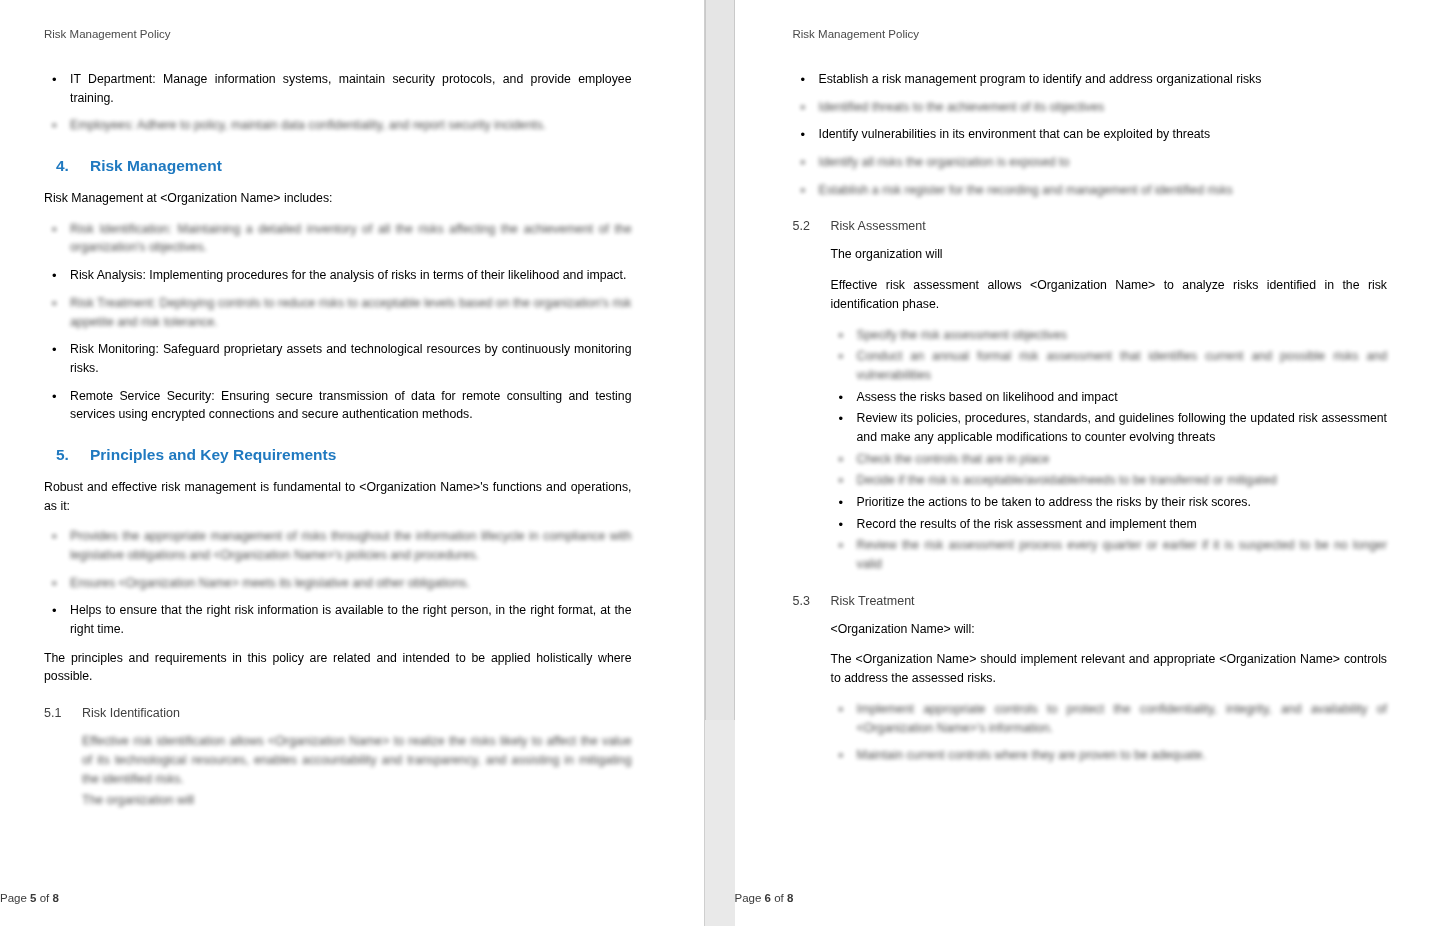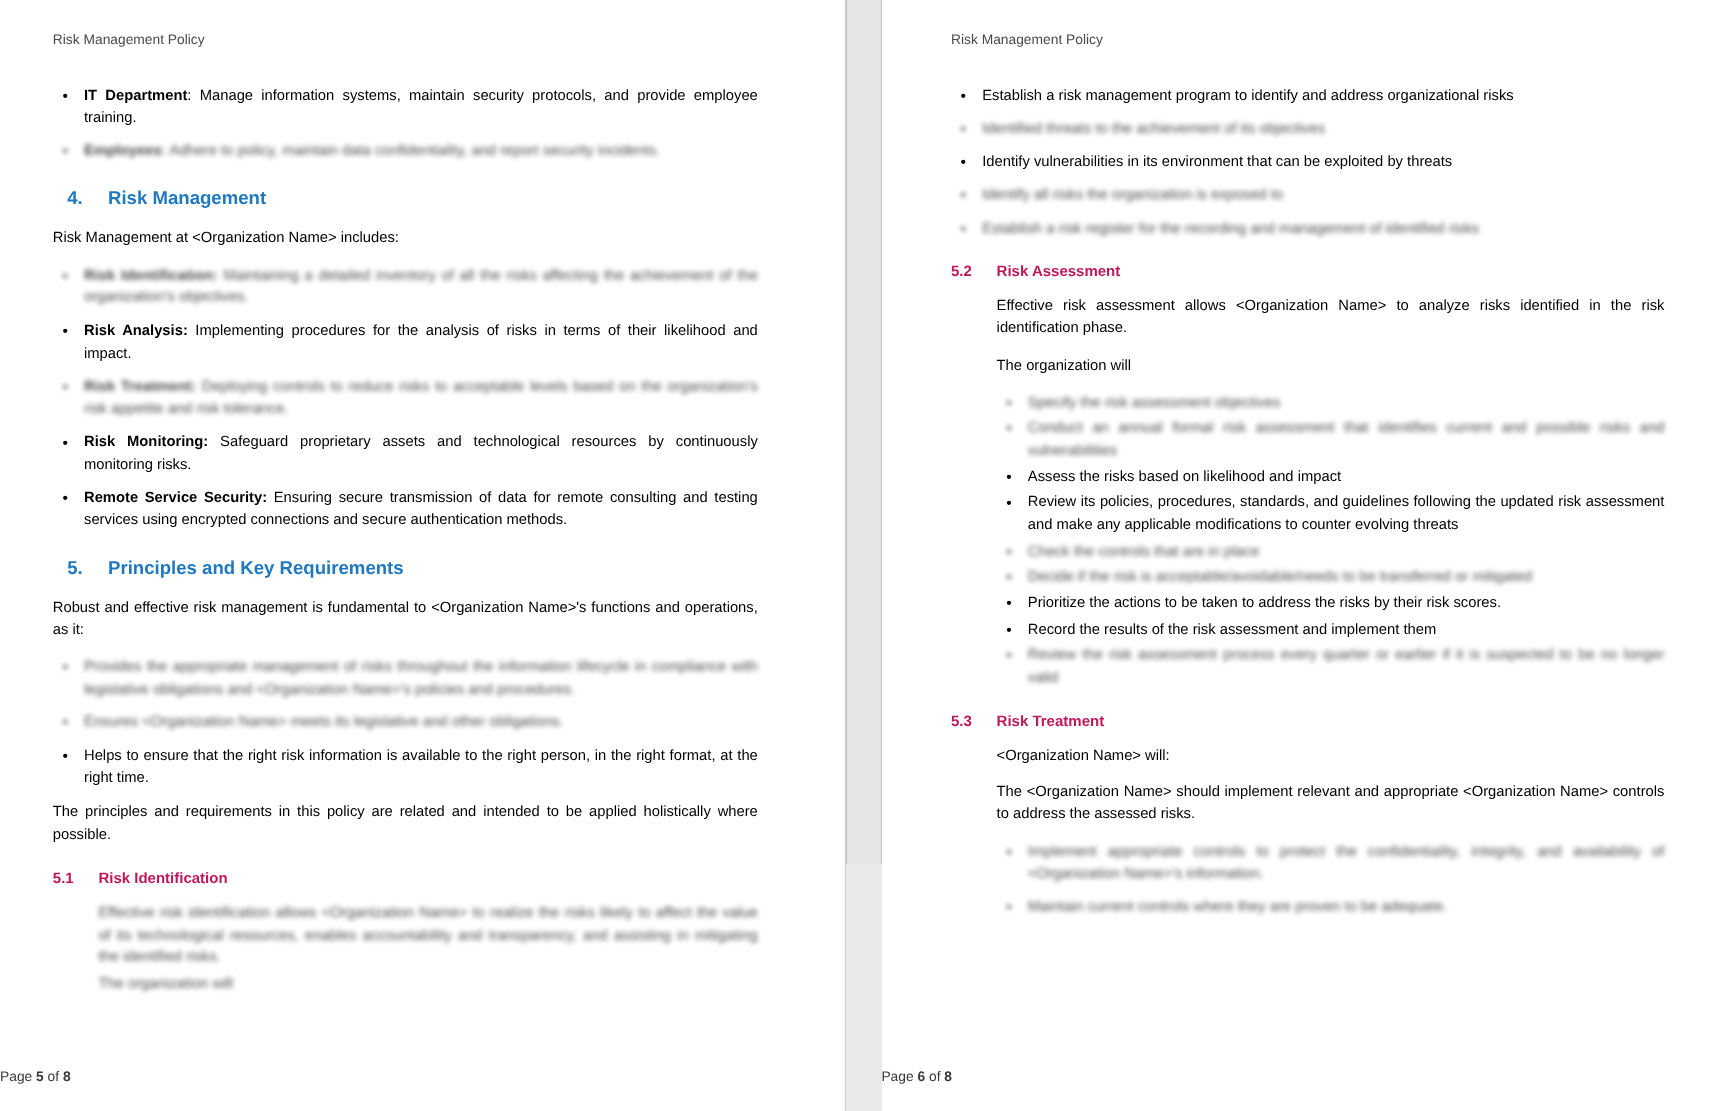--- a/index.html
+++ b/index.html
@@ -63,22 +63,22 @@
     color: #1f79c0;
     font-weight: bold;
     margin: 22px 0 14px 12px;
   }
   h2.section .num {
     display: inline-block;
     width: 34px;
   }
   h3.subsection {
     font-size: 12.5px;
-    color: #be185d;
-    font-weight: bold;
+    color: #404040;
+    font-weight: normal;
     margin: 20px 0 12px 0;
   }
   h3.subsection .num {
     display: inline-block;
     width: 38px;
   }
   p.body {
     font-size: 12.3px;
     line-height: 1.52;
     margin: 0 0 12px 0;
@@ -96,21 +96,21 @@
     margin-bottom: 9px;
     text-align: justify;
   }
   ul.bullets li:before {
     content: "\2022";
     position: absolute;
     left: -18px;
     top: 0;
     font-size: 13px;
   }
-  ul.bullets li b { font-weight: bold; }
+  ul.bullets li b { font-weight: normal; }
   .indent { padding-left: 38px; }
   .indent-ul { padding-left: 64px; }
   .blurred {
     filter: blur(2.1px);
     opacity: 0.72;
     user-select: none;
   }
   .blurline {
     font-size: 12.3px;
     line-height: 1.52;
@@ -200,22 +200,22 @@
       <li>Identify vulnerabilities in its environment that can be exploited by threats</li>
       <li class="blurred">Identify all risks the organization is exposed to</li>
       <li class="blurred">Establish a risk register for the recording and management of identified risks</li>
     </ul>
 
     <h3 class="subsection">
       <span class="num">5.2</span><span>Risk Assessment</span>
     </h3>
 
     <div class="indent">
+      <p class="body">The organization will</p>
       <p class="body">Effective risk assessment allows &lt;Organization Name&gt; to analyze risks identified in the risk identification phase.</p>
-      <p class="body">The organization will</p>
       <ul class="bullets tightlist">
         <li class="blurred">Specify the risk assessment objectives</li>
         <li class="blurred">Conduct an annual formal risk assessment that identifies current and possible risks and vulnerabilities</li>
         <li>Assess the risks based on likelihood and impact</li>
         <li>Review its policies, procedures, standards, and guidelines following the updated risk assessment and make any applicable modifications to counter evolving threats</li>
         <li class="blurred">Check the controls that are in place</li>
         <li class="blurred">Decide if the risk is acceptable/avoidable/needs to be transferred or mitigated</li>
         <li>Prioritize the actions to be taken to address the risks by their risk scores.</li>
         <li>Record the results of the risk assessment and implement them</li>
         <li class="blurred">Review the risk assessment process every quarter or earlier if it is suspected to be no longer valid</li>

